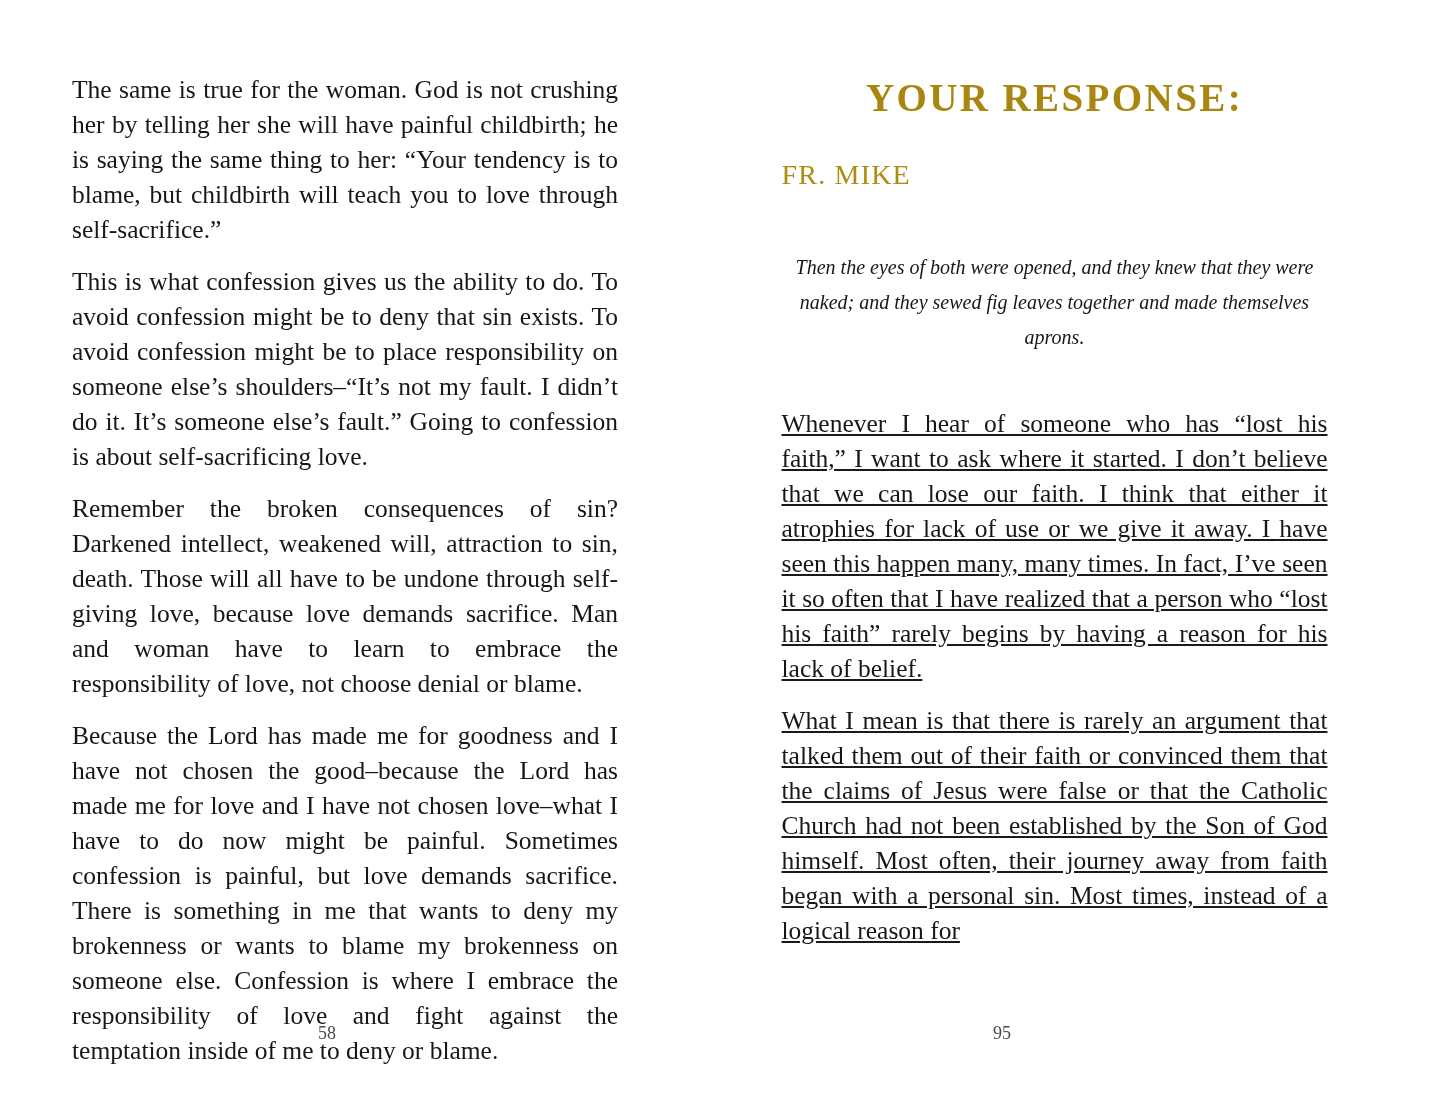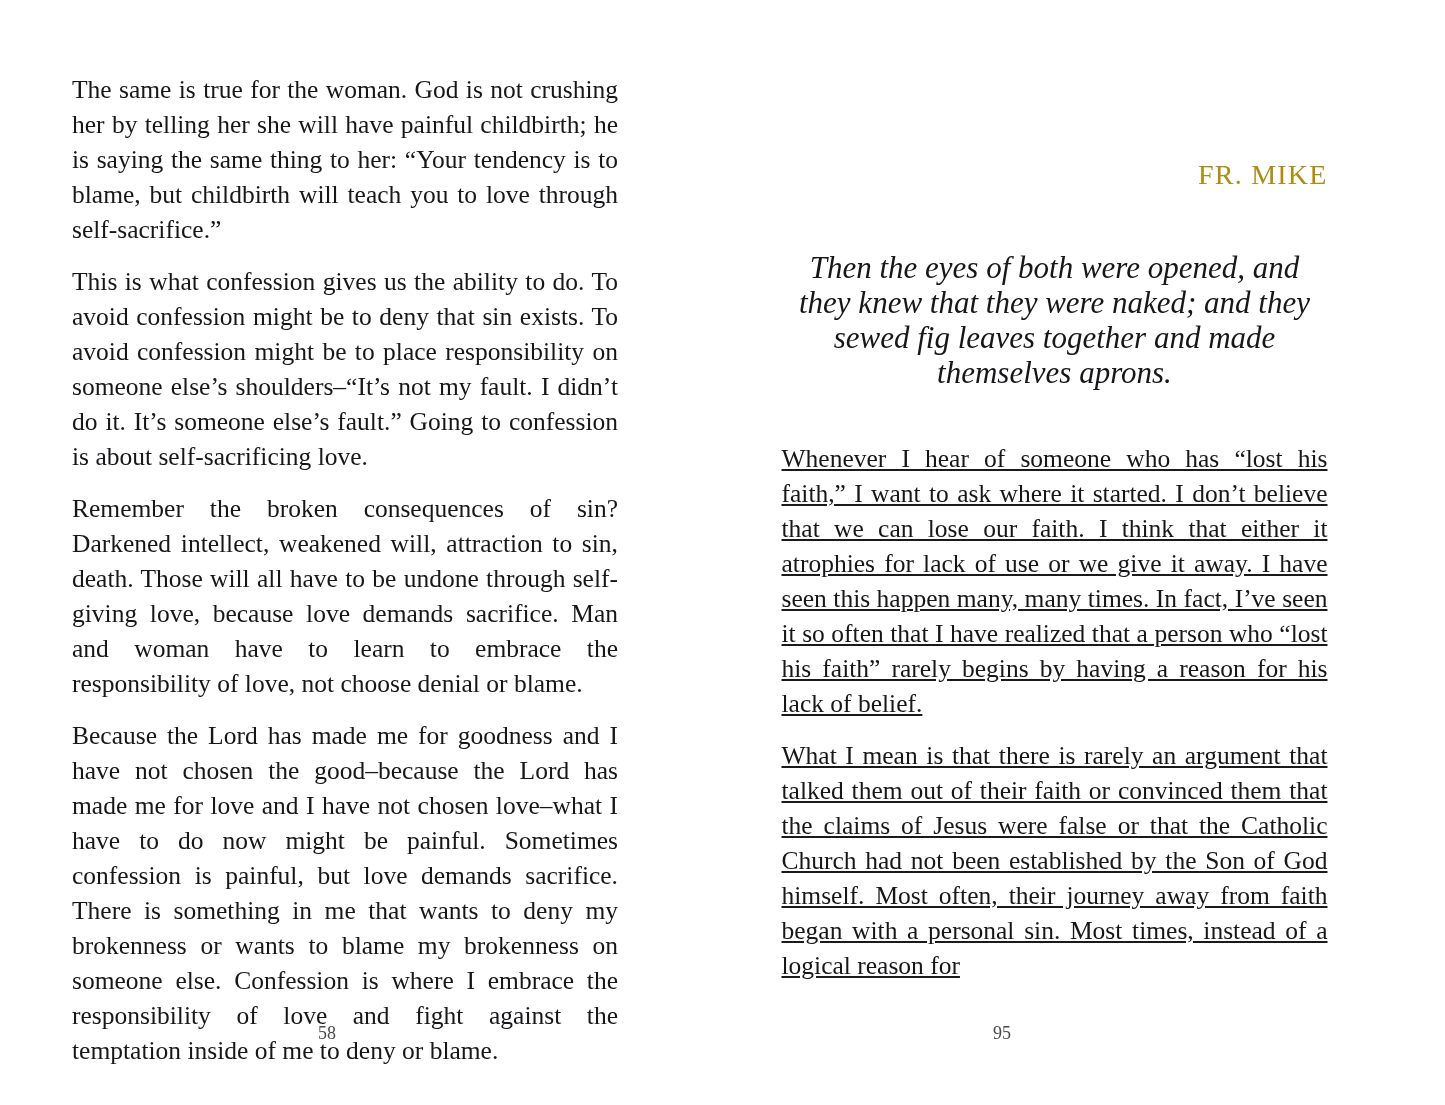--- a/index.html
+++ b/index.html
@@ -72,34 +72,34 @@
     font-size: 39px;
     line-height: 52px;
     font-weight: 700;
     letter-spacing: 2.4px;
     color: #A8860F;
     text-transform: uppercase;
   }
 
   .chapter-byline {
     margin: 34px 0 0 0;
-    text-align: right;
+    text-align: left;
     font-size: 28px;
     line-height: 34px;
     font-weight: 400;
     letter-spacing: 1.2px;
     color: #AE8C12;
     text-transform: uppercase;
   }
 
   .epigraph {
     margin: 58px 0 0 0;
     text-align: center;
     font-style: italic;
-    font-size: 31px;
+    font-size: 20px;
     line-height: 35px;
     color: #17171a;
   }
 
   .after-epigraph {
     margin-top: 51px;
     text-decoration: underline;
   }
 
   
@@ -128,21 +128,21 @@
       <p class="body-para">Remember the broken consequences of sin? Darkened intellect, weakened will, attraction to sin, death. Those will all have to be undone through self-giving love, because love demands sacrifice. Man and woman have to learn to embrace the responsibility of love, not choose denial or blame.</p>
       <p class="body-para">Because the Lord has made me for goodness and I have not chosen the good–because the Lord has made me for love and I have not chosen love–what I have to do now might be painful. Sometimes confession is painful, but love demands sacrifice. There is something in me that wants to deny my brokenness or wants to blame my brokenness on someone else. Confession is where I embrace the responsibility of love and fight against the temptation inside of me to deny or blame.</p>
     </div>
     <div class="folio">58</div>
   </div>
 
   <div class="page page-right">
     <div class="column">
 
       <h1 class="chapter-head">
-        <br>
+        <span>YOUR RESPONSE:</span><br>
       </h1>
 
       <div class="chapter-byline">FR. MIKE</div>
 
       <div class="epigraph">Then the eyes of both were opened, and they knew that they were naked; and they sewed fig leaves together and made themselves aprons.</div>
 
       <div class="after-epigraph">
         <p class="body-para">Whenever I hear of someone who has “lost his faith,” I want to ask where it started. I don’t believe that we can lose our faith. I think that either it atrophies for lack of use or we give it away. I have seen this happen many, many times. In fact, I’ve seen it so often that I have realized that a person who “lost his faith” rarely begins by having a reason for his lack of belief.</p>
         <p class="body-para">What I mean is that there is rarely an argument that talked them out of their faith or convinced them that the claims of Jesus were false or that the Catholic Church had not been established by the Son of God himself. Most often, their journey away from faith began with a personal sin. Most times, instead of a logical reason for</p>
       </div>

